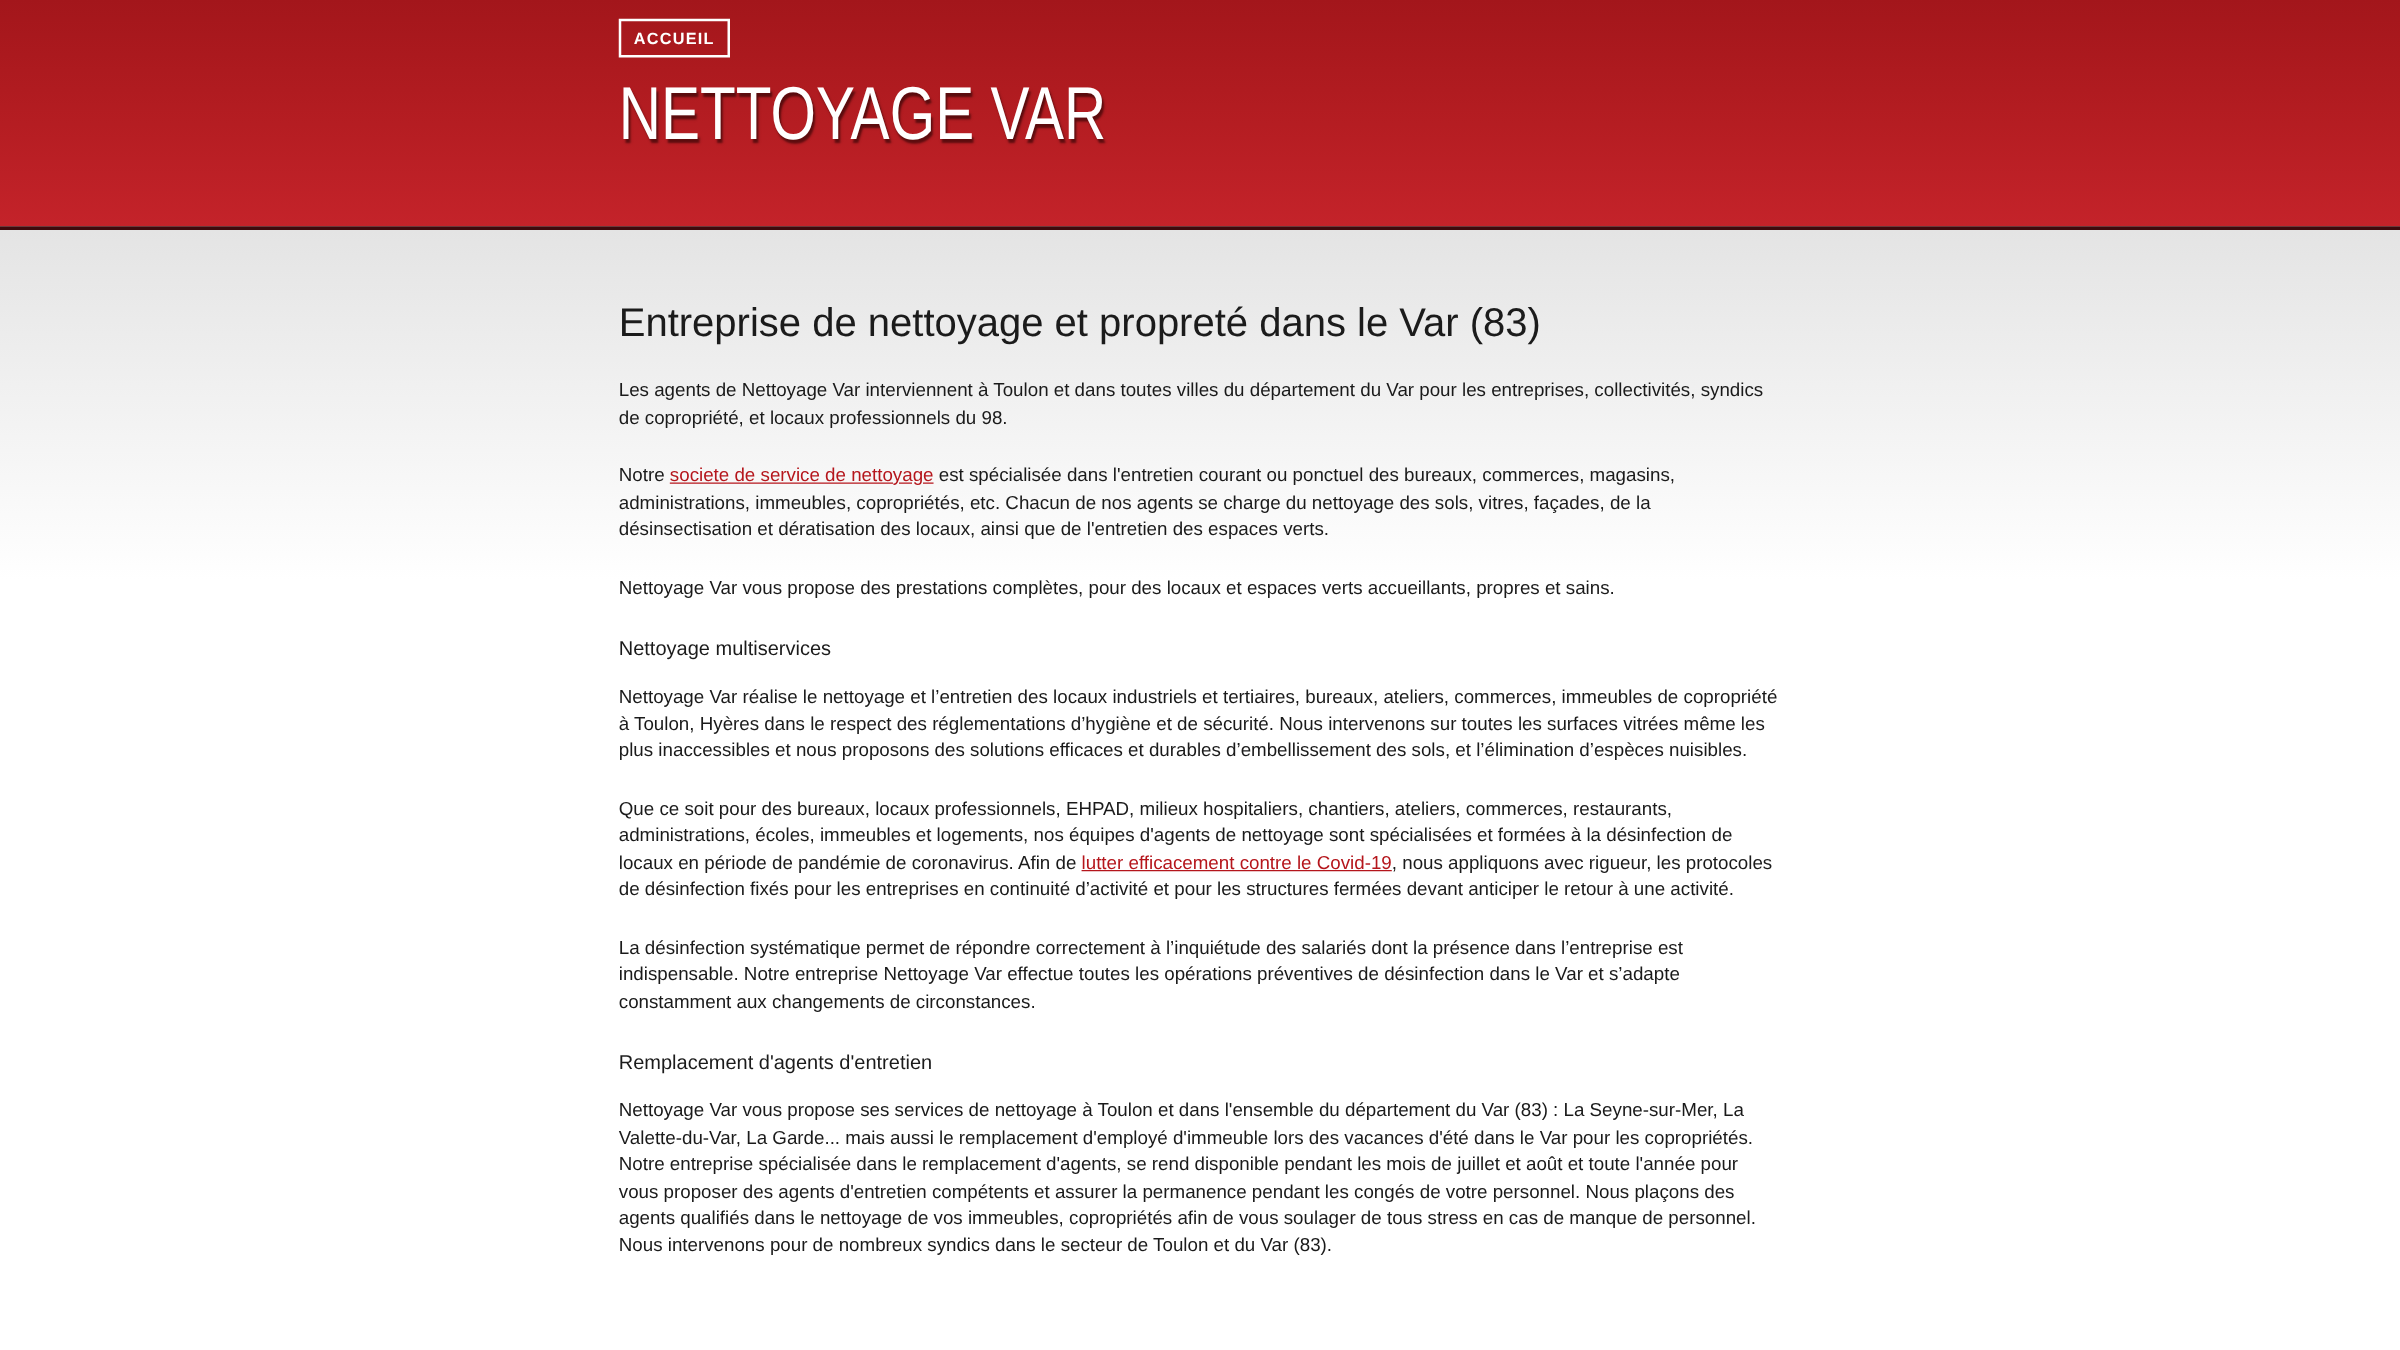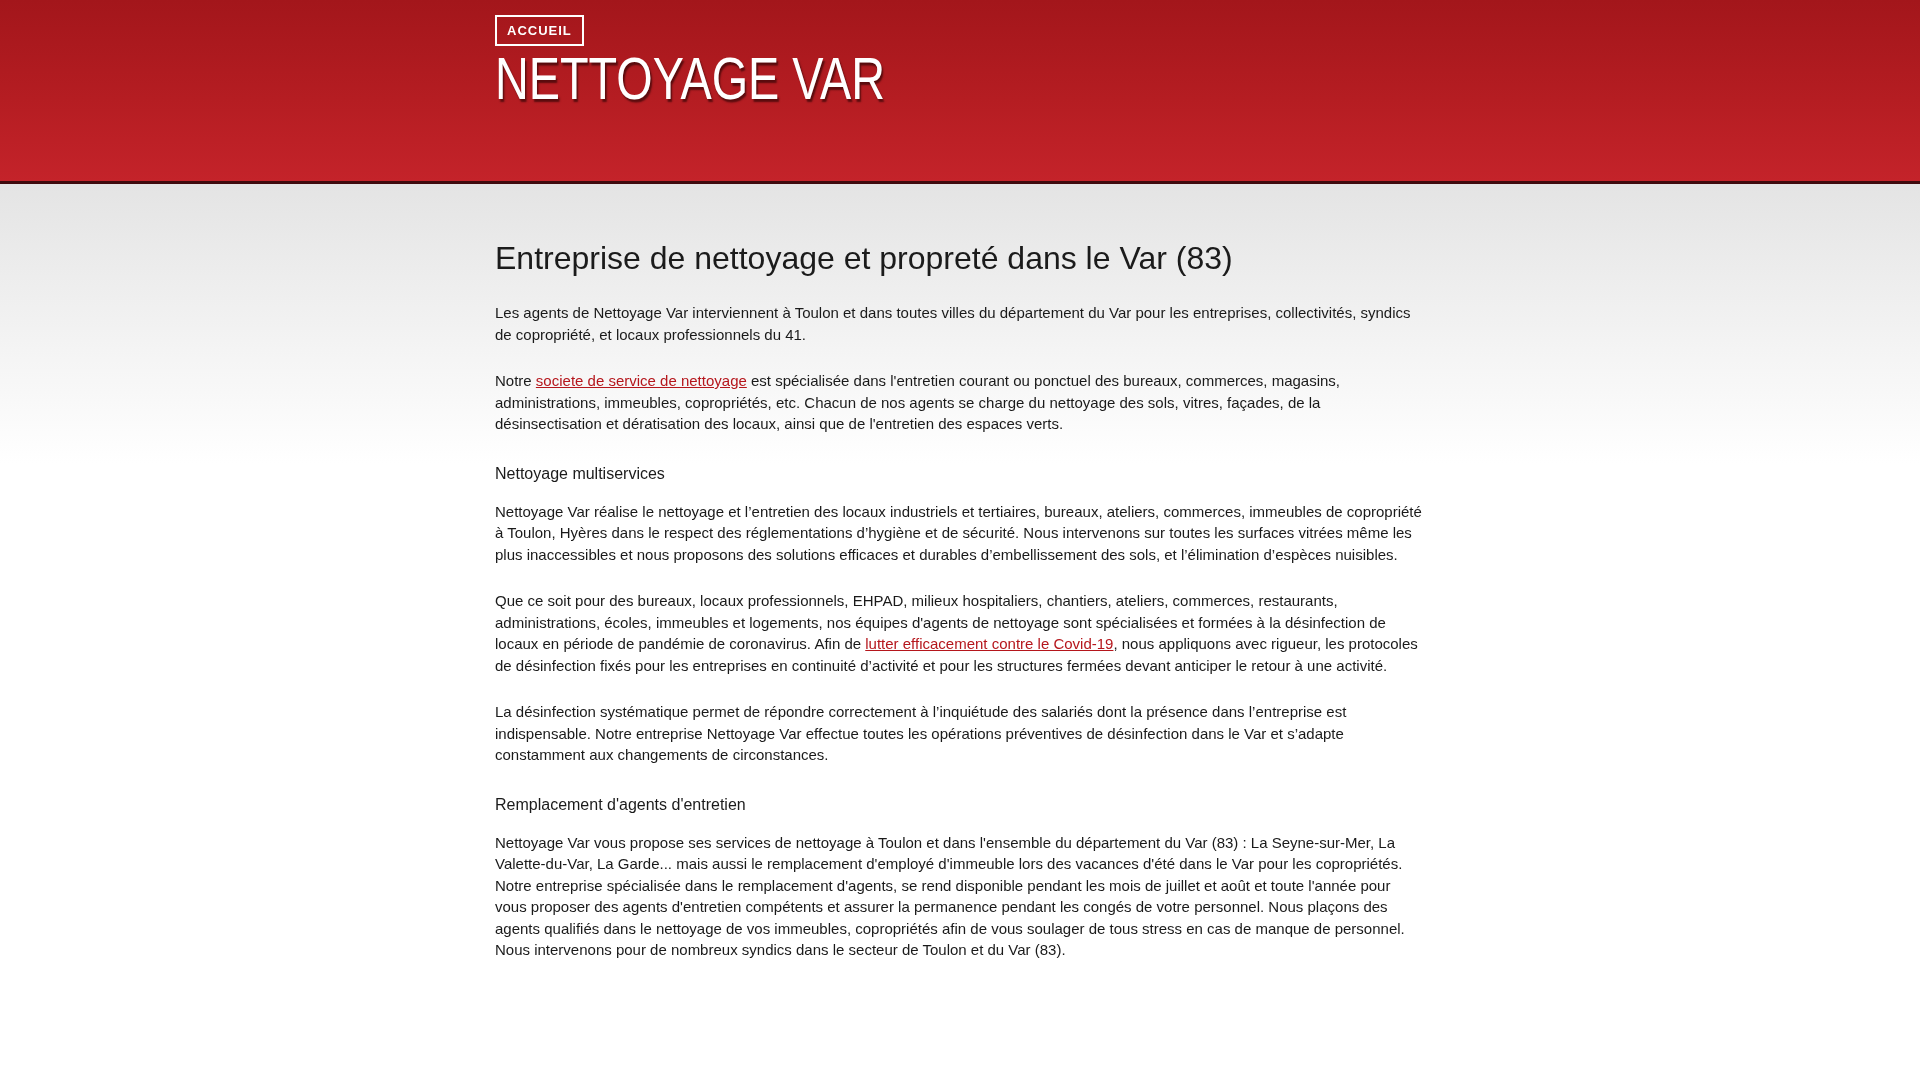--- a/index.html
+++ b/index.html
@@ -28,20 +28,21 @@
     padding: 7px 10px 6px 10px;
     border: 2px solid #ffffff;
     color: #ffffff;
     font-size: 13px;
     font-weight: bold;
     letter-spacing: 1px;
     text-decoration: none;
     line-height: 14px;
   }
   .site-title {
+    margin-top: 12px;
     font-size: 60px;
     line-height: 66px;
     color: #ffffff;
     white-space: nowrap;
   }
   .site-title .condensed {
     display: inline-block;
     transform: scaleX(0.78);
     transform-origin: 0 50%;
     text-shadow: 2px 3px 2px rgba(30, 0, 0, 0.6);
@@ -89,24 +90,25 @@
     <div class="site-title">
       <span class="condensed">NETTOYAGE VAR</span>
     </div>
   </div>
 </header>
 
 <main class="page-body">
   <div class="container">
     <h1 class="page-title">Entreprise de nettoyage et propreté dans le Var (83)</h1>
 
-    <p>Les agents de Nettoyage Var interviennent à Toulon et dans toutes villes du département du Var pour les entreprises, collectivités, syndics de copropriété, et locaux professionnels du 41.</p>
+    <p>Les agents de Nettoyage Var interviennent à Toulon et dans toutes villes du département du Var pour les entreprises, collectivités, syndics de copropriété, et locaux professionnels du 98.</p>
 
     <p><span>Notre </span><a href="#" class="body-link">societe de service de nettoyage</a><span> est spécialisée dans l'entretien courant ou ponctuel des bureaux, commerces, magasins, administrations, immeubles, copropriétés, etc. Chacun de nos agents se charge du nettoyage des sols, vitres, façades, de la désinsectisation et dératisation des locaux, ainsi que de l'entretien des espaces verts.</span></p>
 
+    <p>Nettoyage Var vous propose des prestations complètes, pour des locaux et espaces verts accueillants, propres et sains.</p>
 
     <h2 class="section-heading">Nettoyage multiservices</h2>
     <p>Nettoyage Var réalise le nettoyage et l’entretien des locaux industriels et tertiaires, bureaux, ateliers, commerces, immeubles de copropriété à Toulon, Hyères dans le respect des réglementations d’hygiène et de sécurité. Nous intervenons sur toutes les surfaces vitrées même les plus inaccessibles et nous proposons des solutions efficaces et durables d’embellissement des sols, et l’élimination d’espèces nuisibles.</p>
 
     <p><span>Que ce soit pour des bureaux, locaux professionnels, EHPAD, milieux hospitaliers, chantiers, ateliers, commerces, restaurants, administrations, écoles, immeubles et logements, nos équipes d'agents de nettoyage sont spécialisées et formées à la désinfection de locaux en période de pandémie de coronavirus. Afin de </span><a href="#" class="body-link">lutter efficacement contre le Covid-19</a><span>, nous appliquons avec rigueur, les protocoles de désinfection fixés pour les entreprises en continuité d’activité et pour les structures fermées devant anticiper le retour à une activité.</span></p>
     <p>La désinfection systématique permet de répondre correctement à l’inquiétude des salariés dont la présence dans l’entreprise est indispensable. Notre entreprise Nettoyage Var effectue toutes les opérations préventives de désinfection dans le Var et s’adapte constamment aux changements de circonstances.</p>
 
     <h2 class="section-heading">Remplacement d'agents d'entretien</h2>
     <p>Nettoyage Var vous propose ses services de nettoyage à Toulon et dans l'ensemble du département du Var (83) : La Seyne-sur-Mer, La Valette-du-Var, La Garde... mais aussi le remplacement d'employé d'immeuble lors des vacances d'été dans le Var pour les copropriétés. Notre entreprise spécialisée dans le remplacement d'agents, se rend disponible pendant les mois de juillet et août et toute l'année pour vous proposer des agents d'entretien compétents et assurer la permanence pendant les congés de votre personnel. Nous plaçons des agents qualifiés dans le nettoyage de vos immeubles, copropriétés afin de vous soulager de tous stress en cas de manque de personnel. Nous intervenons pour de nombreux syndics dans le secteur de Toulon et du Var (83).</p>
   </div>

